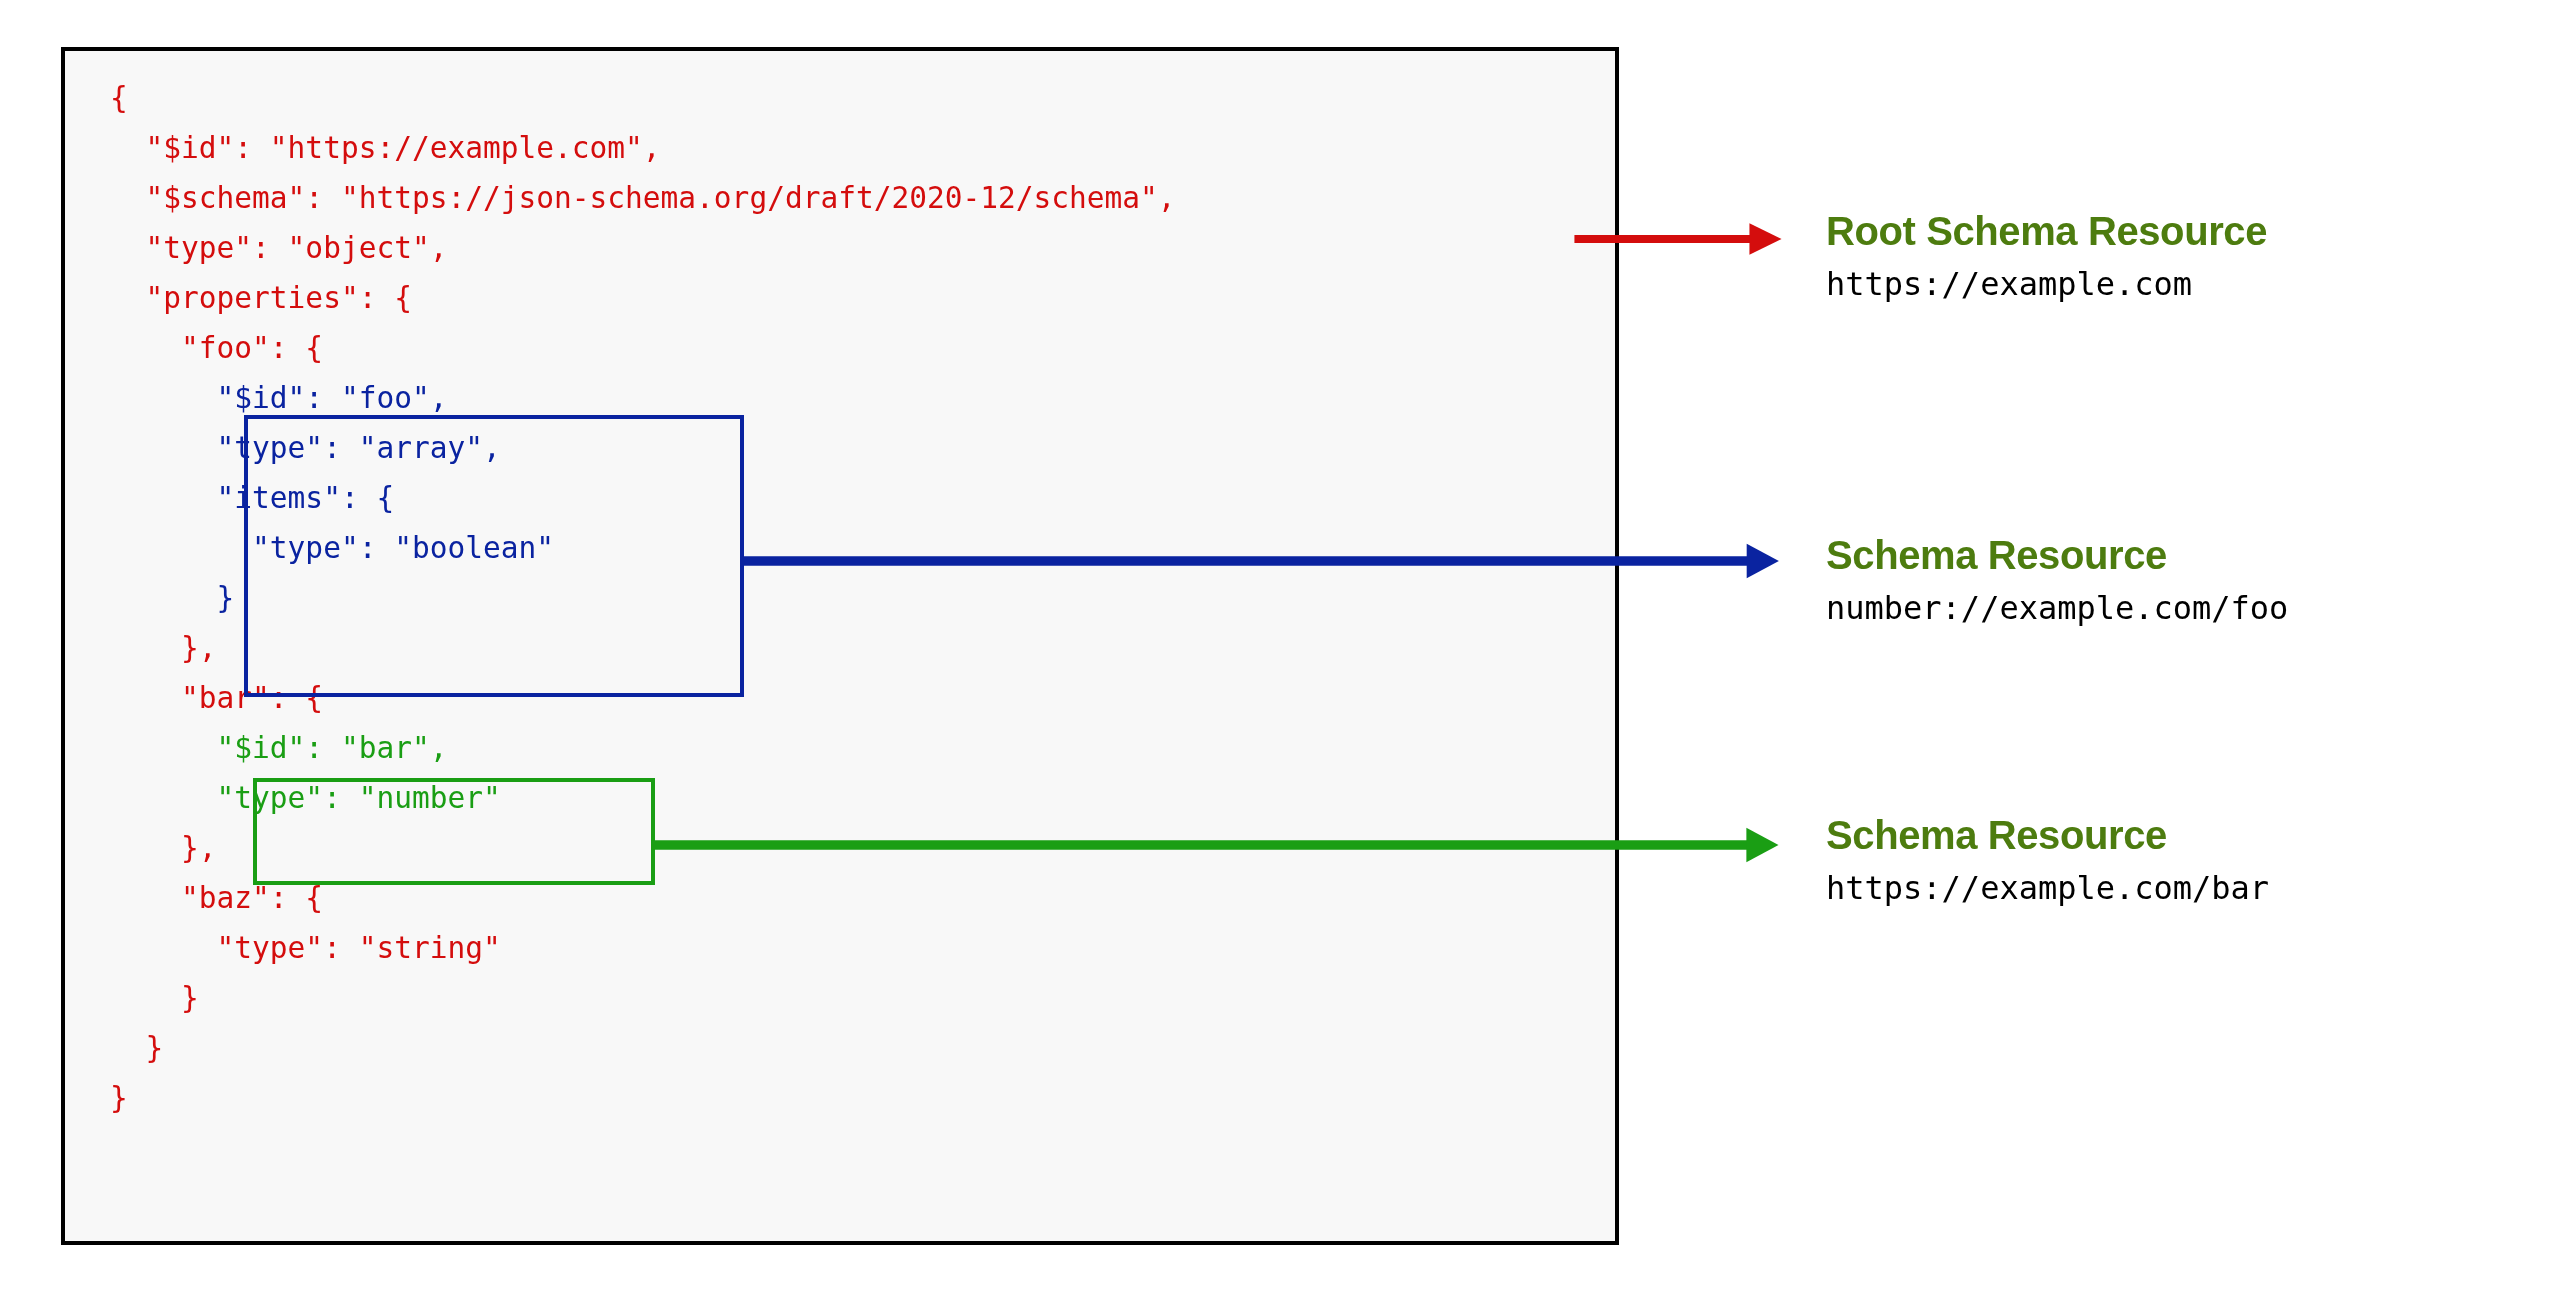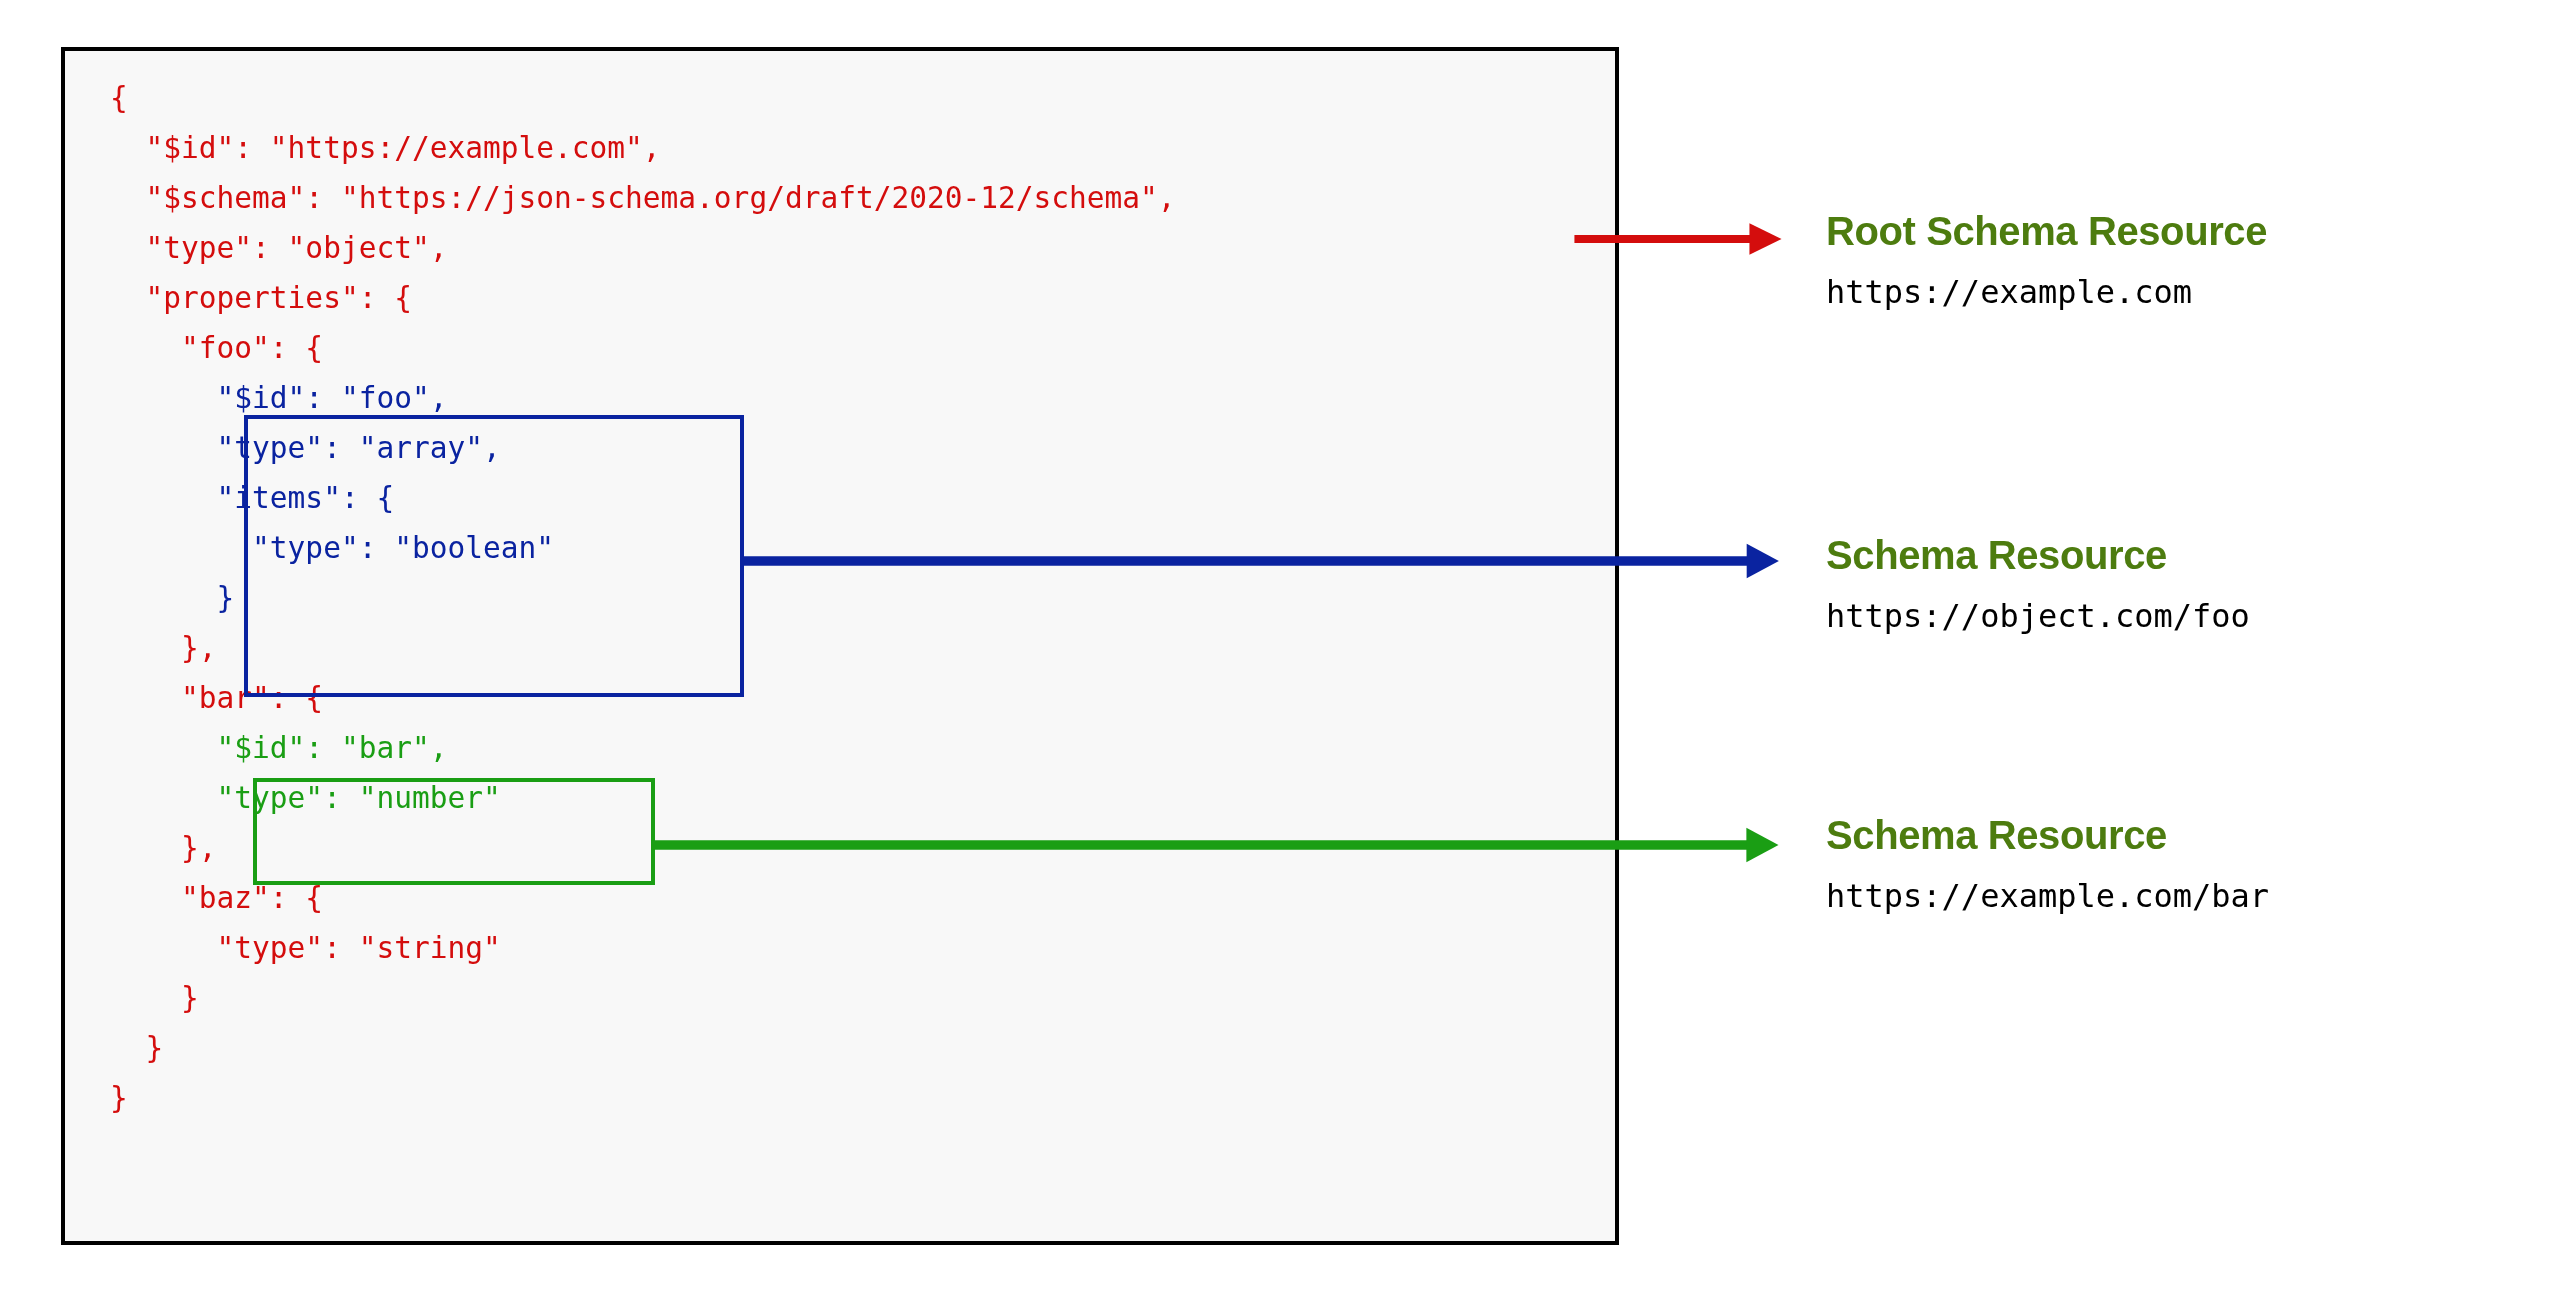--- a/index.html
+++ b/index.html
@@ -87,21 +87,21 @@
   .callout-title {
     font-family: "Liberation Sans", sans-serif;
     font-weight: bold;
     font-size: 40px;
     line-height: 46px;
     color: #4d7c0f;
     letter-spacing: -0.4px;
     white-space: nowrap;
   }
   .callout-url {
-    margin-top: 19px;
+    margin-top: 11px;
     font-family: "DejaVu Sans Mono", "Liberation Mono", monospace;
     font-size: 32px;
     line-height: 39px;
     color: #000000;
     white-space: nowrap;
   }
   #callout-root   { top: 208px; }
   #callout-foo    { top: 532px; }
   #callout-bar    { top: 812px; }
 </style>
@@ -132,21 +132,21 @@
     <polygon points="1530,4 1575,28 1530,52" fill="#1a9e14"></polygon>
   </svg>
 
   <div class="callout" id="callout-root">
     <div class="callout-title">Root Schema Resource</div>
     <div class="callout-url">https://example.com</div>
   </div>
 
   <div class="callout" id="callout-foo">
     <div class="callout-title">Schema Resource</div>
-    <div class="callout-url">https://object.com/foo</div>
+    <div class="callout-url">number://example.com/foo</div>
   </div>
 
   <div class="callout" id="callout-bar">
     <div class="callout-title">Schema Resource</div>
     <div class="callout-url">https://example.com/bar</div>
   </div>
 
 </div>
 
 

